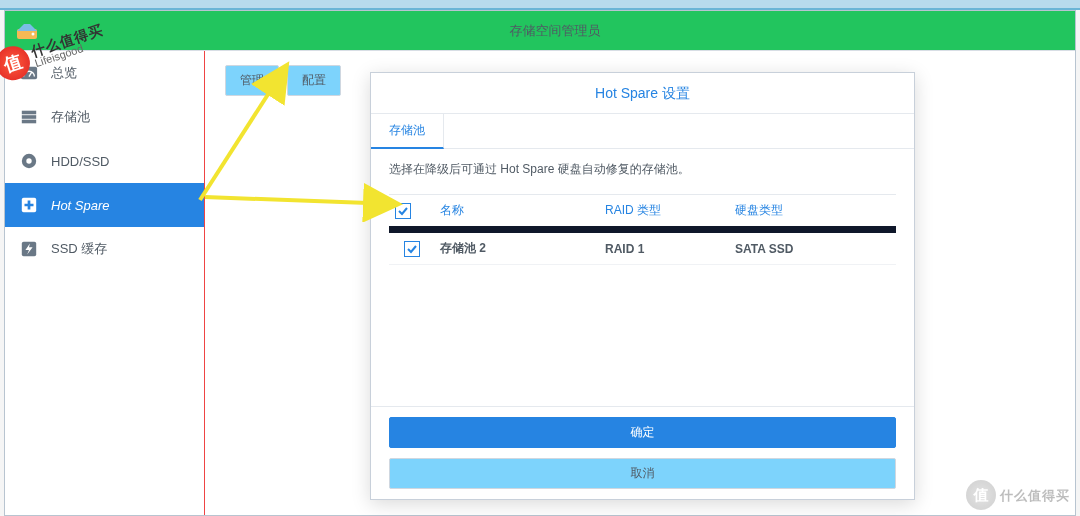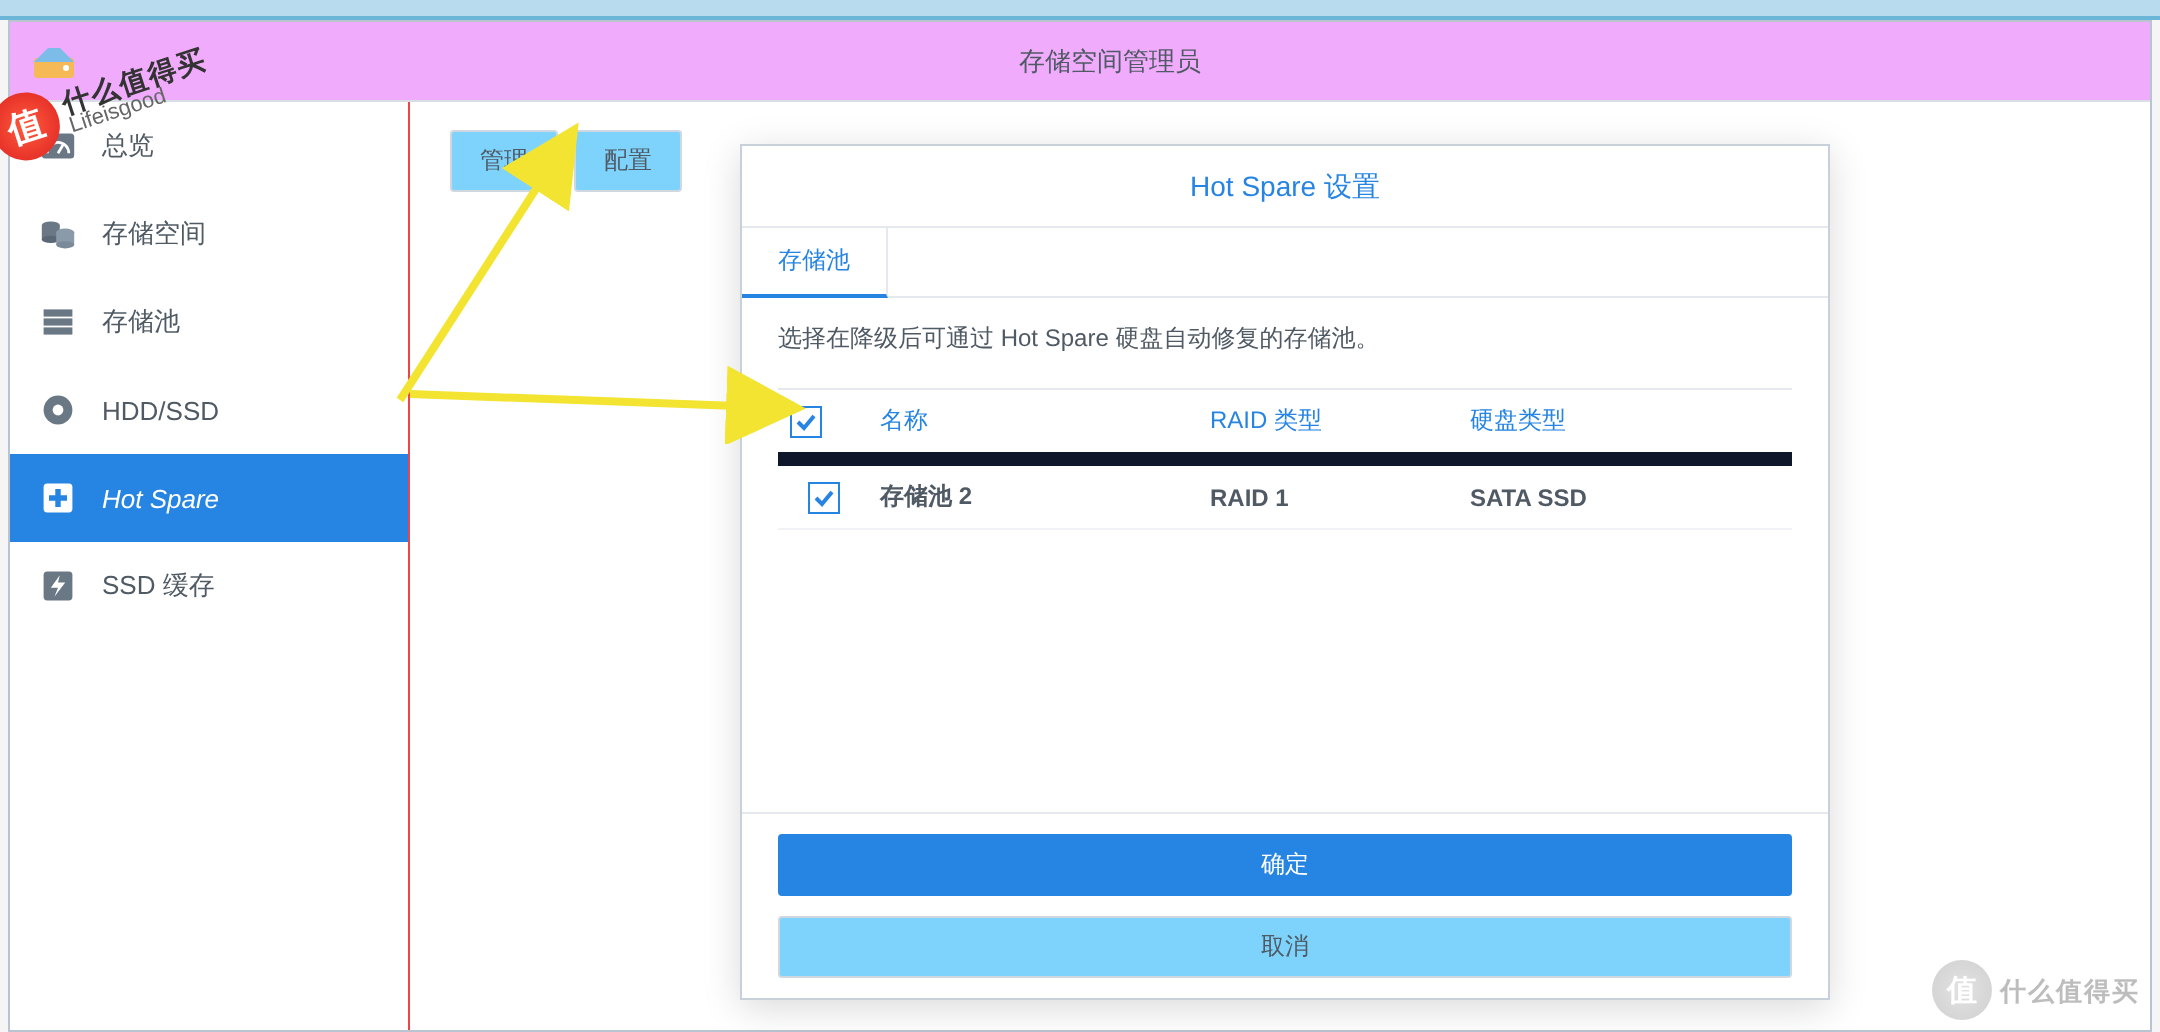--- a/index.html
+++ b/index.html
@@ -1,19 +1,19 @@
 <!DOCTYPE html>
 <html><head>
   <meta charset="utf-8">
   <style>
     * { margin: 0; padding: 0; box-sizing: border-box; }
     body { font-family: -apple-system, "Helvetica Neue", Arial, sans-serif; font-size: 13px; color: #505a64; background: #f5f5f5; width: 1080px; height: 516px; overflow: hidden; position: relative; }
     .taskbar { height: 10px; background: #b8dbed; border-bottom: 2px solid #6bb5d6; position: relative; }
     .window { position: absolute; top: 10px; left: 4px; right: 4px; bottom: 0; background: #fff; border: 1px solid #b8c4d0; display: flex; flex-direction: column; }
-    .titlebar { height: 40px; background: #f0abfc; border-bottom: 1px solid #d8dee5; display: flex; align-items: center; padding: 0 10px; }
+    .titlebar { height: 40px; background: #22c55e; border-bottom: 1px solid #d8dee5; display: flex; align-items: center; padding: 0 10px; }
     .titlebar-icon { width: 24px; height: 24px; margin-right: 6px; }
     .titlebar-title { flex: 1; text-align: center; font-size: 13px; color: #505a64; }
     .content { flex: 1; display: flex; position: relative; }
     .sidebar { width: 200px; border-right: 1px solid #ef4444; background: #fff; }
     .sidebar-item { height: 44px; display: flex; align-items: center; padding: 0 14px; cursor: pointer; color: #505a64; }
     .sidebar-item.active { background: #2684e2; color: #fff; font-style: italic; }
     .sidebar-icon { width: 20px; height: 20px; margin-right: 12px; display: flex; align-items: center; justify-content: center; }
     .main { flex: 1; padding: 14px 20px; position: relative; }
     .toolbar { display: flex; gap: 8px; }
     .btn { padding: 6px 14px; background: #7dd3fc; border: 1px solid #cfd7e0; color: #505a64; cursor: pointer; font-size: 12px; border-radius: 2px; }
@@ -62,33 +62,20 @@
     <div class="sidebar">
       <div class="sidebar-item">
         <span class="sidebar-icon">
             <svg viewBox="0 0 20 20" width="18" height="18">
               <rect x="1" y="3" width="18" height="14" rx="2" fill="#6a7886"></rect>
               <path d="M4 14 A6 6 0 0 1 16 14" stroke="#fff" stroke-width="1.5" fill="none"></path>
               <line x1="10" y1="14" x2="13" y2="9" stroke="#fff" stroke-width="1.5"></line>
             </svg>
           </span>
         <span>总览</span>
-      </div>
-      <div class="sidebar-item">
-        <span class="sidebar-icon">
-            <svg viewBox="0 0 20 20" width="18" height="18">
-              <ellipse cx="6" cy="5" rx="5" ry="2" fill="#6a7886"></ellipse>
-              <rect x="1" y="5" width="10" height="8" fill="#6a7886"></rect>
-              <ellipse cx="6" cy="13" rx="5" ry="2" fill="#5a6876"></ellipse>
-              <ellipse cx="14" cy="9" rx="5" ry="2" fill="#8a9aa8"></ellipse>
-              <rect x="9" y="9" width="10" height="7" fill="#8a9aa8"></rect>
-              <ellipse cx="14" cy="16" rx="5" ry="2" fill="#7a8a98"></ellipse>
-            </svg>
-          </span>
-        <span>存储空间</span>
       </div>
       <div class="sidebar-item">
         <span class="sidebar-icon">
             <svg viewBox="0 0 20 20" width="18" height="18">
               <rect x="2" y="3" width="16" height="4" fill="#6a7886"></rect>
               <rect x="2" y="8" width="16" height="4" fill="#6a7886"></rect>
               <rect x="2" y="13" width="16" height="4" fill="#6a7886"></rect>
             </svg>
           </span>
         <span>存储池</span>

